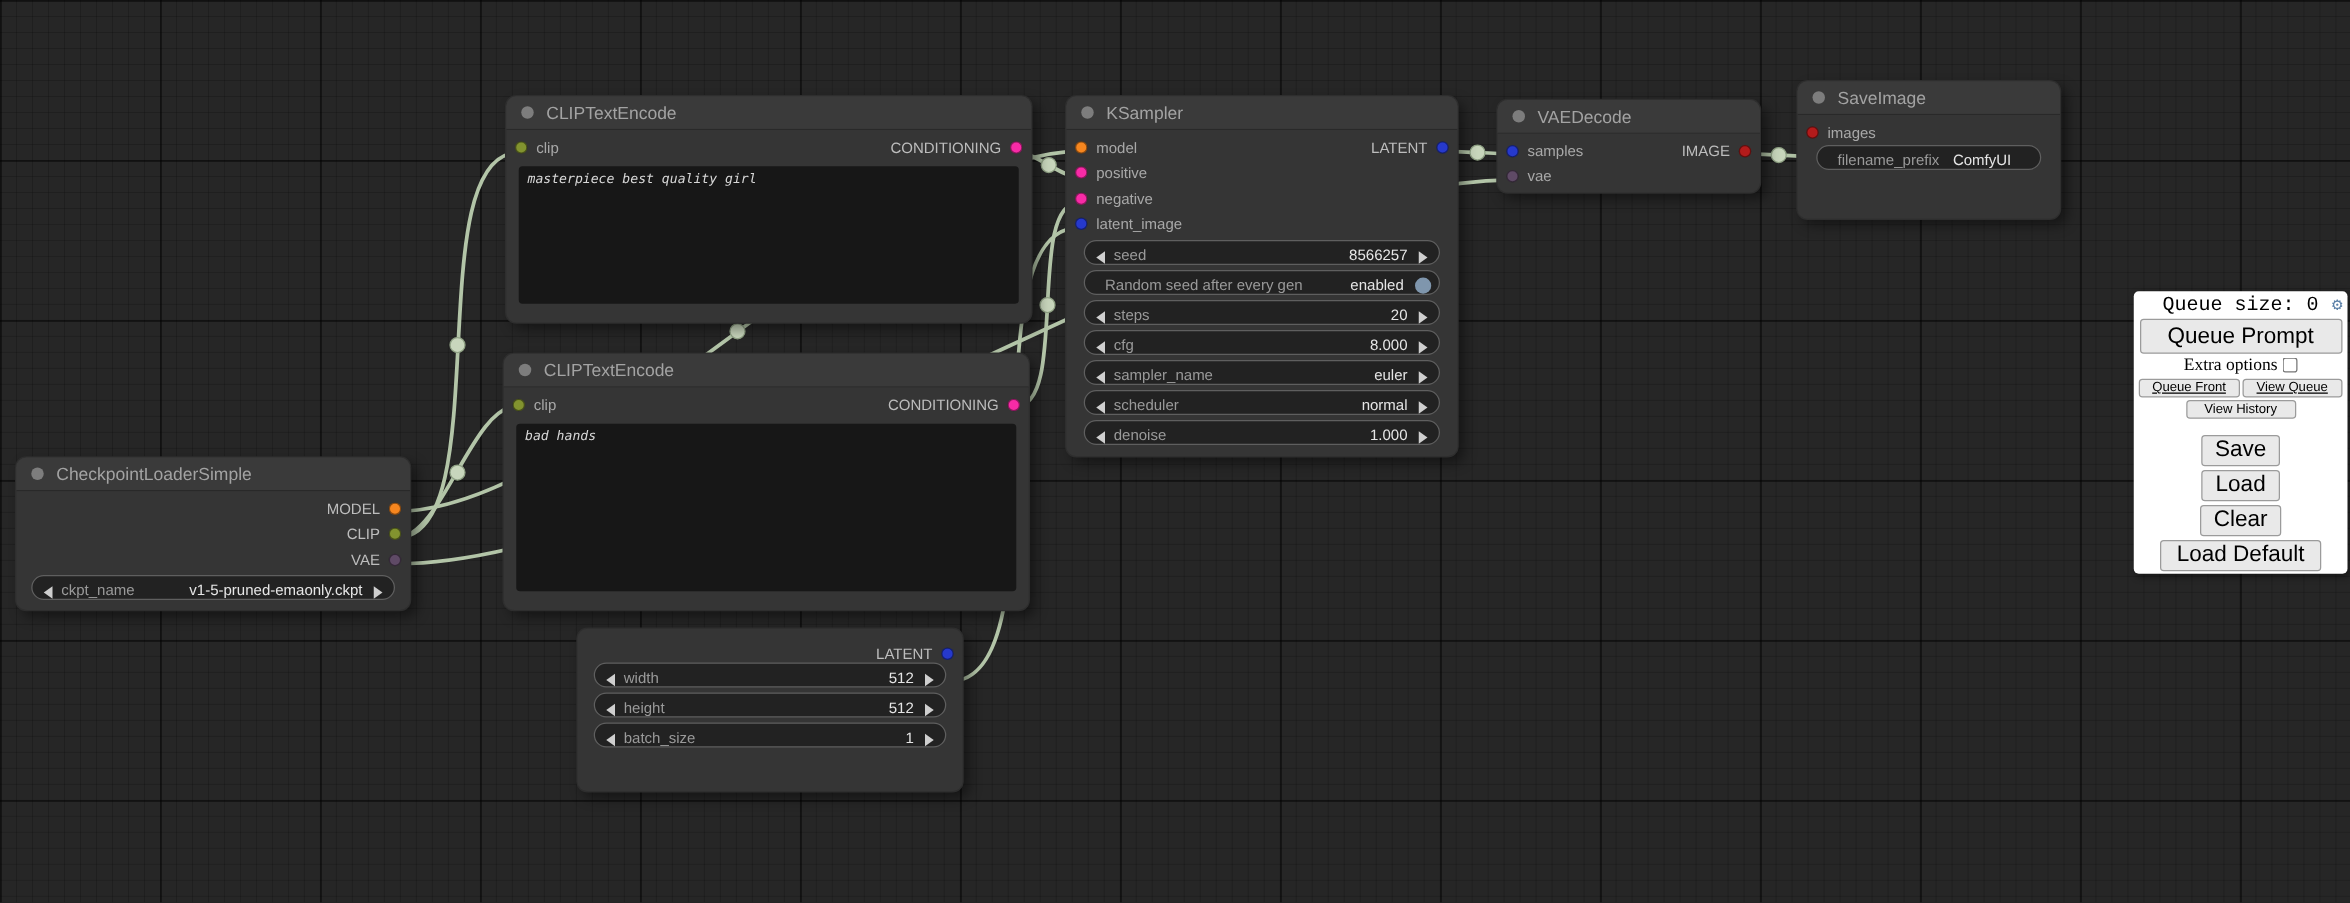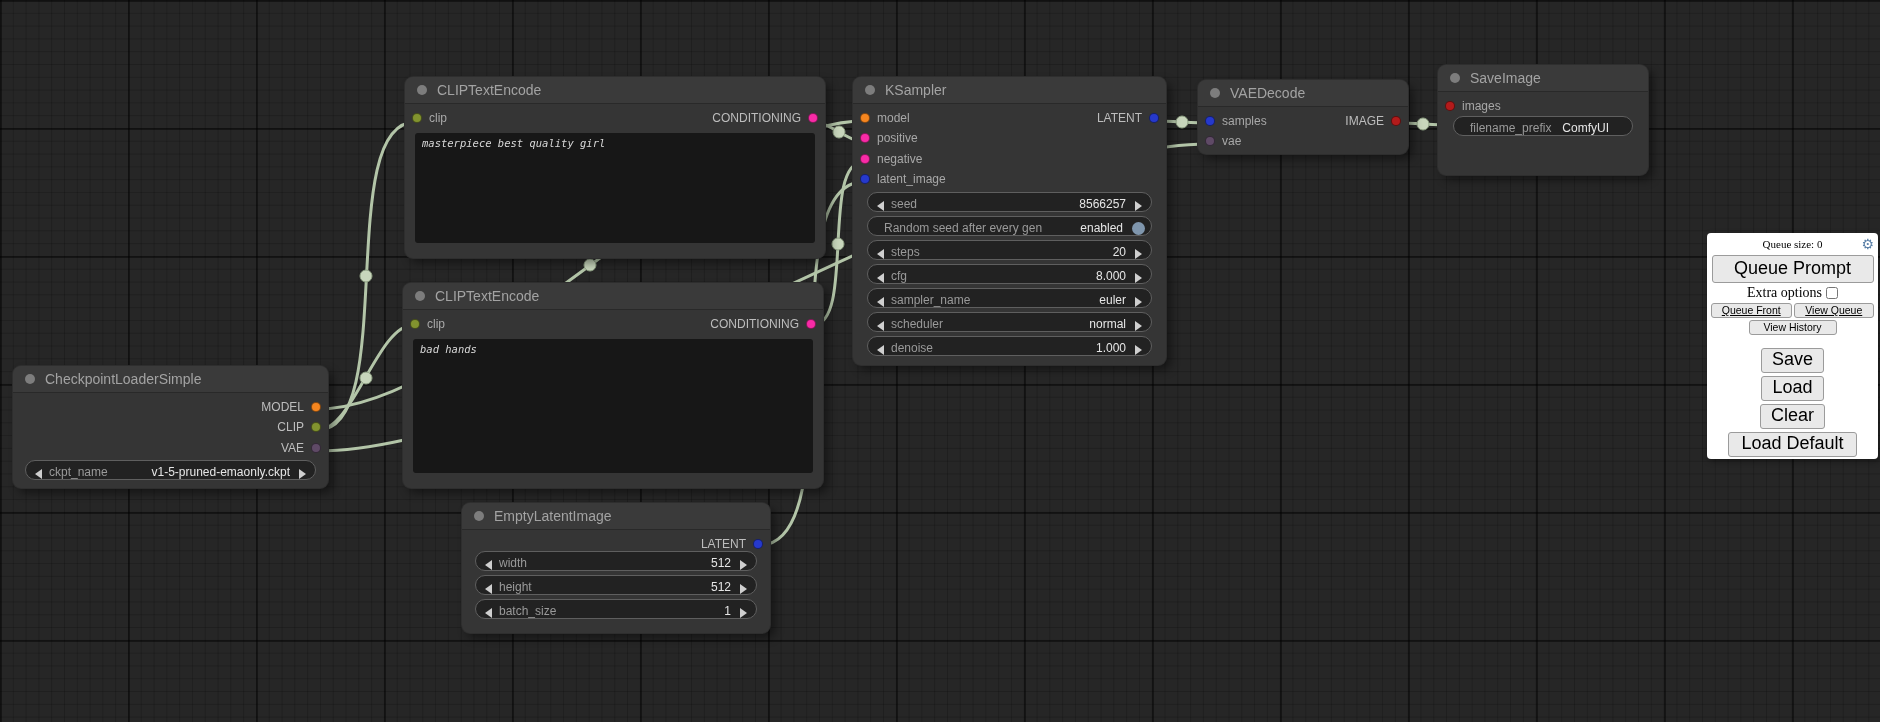--- a/index.html
+++ b/index.html
@@ -65,21 +65,21 @@
     font-family:"DejaVu Sans Mono", monospace; font-size:10.5px; color:#d8d8d8;
     overflow:hidden; white-space:pre-wrap; cursor:text;font-style:italic;
   }
 
   
   .menu {
     position:absolute; z-index:3; left:1707px; top:233px; width:171px; height:226px;
     background:#ffffff; border-radius:4px; box-shadow:2px 2px 6px rgba(0,0,0,.4);
     color:#000; text-align:center; padding-top:2px;
   }
-  .menu-header { position:relative; font-family:Liberation Serif, serif; font-size:11px; height:18px; line-height:18px; }
+  .menu-header { position:relative; font-family:Liberation Mono, monospace; font-size:16px; height:18px; line-height:18px; }
   .gear { position:absolute; right:4px; top:1px; font-size:14px; color:#5b80a8; cursor:pointer; }
   .gear::before { content:"\2699\FE0E"; }
   .btn {
     background:#e9e9e9; border:1px solid #9b9b9b; border-radius:3px; color:#000;
     font-family:"Liberation Sans", sans-serif; cursor:pointer; display:inline-block;
   }
   .btn-queue-prompt { display:block; width:162px; margin:2px auto 1px; font-size:18px; padding:2px 0 3px; }
   .extra-row { font-family:"Liberation Serif", serif; font-size:14px; height:17px; line-height:17px; }
   .extra-row input { width:12px; height:12px; vertical-align:-2px; margin-left:4px; }
   .btn-small { font-size:10.5px; padding:0 0 1px; }
@@ -254,24 +254,20 @@
     </div>
     <div class="widget">
       <span class="arr arr-l"></span>
       <span class="w-label">denoise</span>
       <span class="w-value">1.000</span>
       <span class="arr arr-r"></span>
     </div>
   </div>
 
   <div class="node" style="left:462px; top:503px; width:308px; height:130px;">
-    <div class="node-title">
-      <span class="tdot"></span>
-      <span>EmptyLatentImage</span>
-    </div>
     <div class="row">
         <div class="out-slot">
           <span>LATENT</span>
           <span class="pdot c-latent"></span>
         </div>
       </div>
     <div class="widget" style="margin:0 13px 0;">
       <span class="arr arr-l"></span>
       <span class="w-label">width</span>
       <span class="w-value">512</span>

